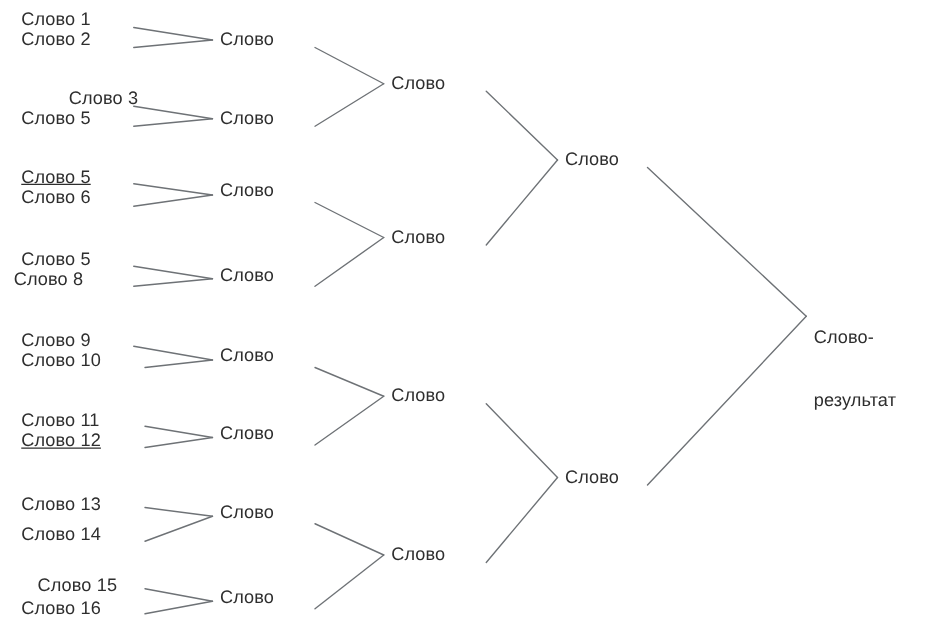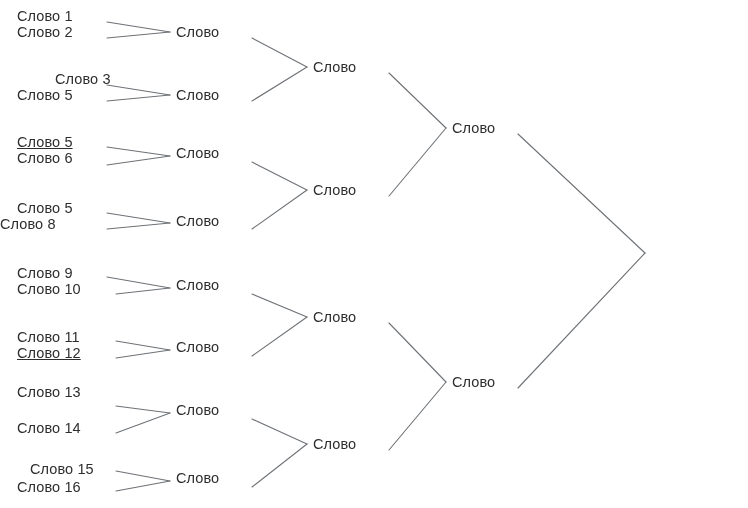--- a/index.html
+++ b/index.html
@@ -114,26 +114,26 @@
     </g>
   </svg>
 
   <div class="node-label leaf-label" style="left:17px; top:8px;">Слово 1</div>
   <div class="node-label leaf-label" style="left:17px; top:24px;">Слово 2</div>
   <div class="node-label leaf-label" style="left:17px; top:71px;margin-left:38px;">Слово 3</div>
   <div class="node-label leaf-label" style="left:17px; top:87px;">Слово 5</div>
   <div class="node-label leaf-label" style="left:17px; top:134px;text-decoration:underline;">Слово 5</div>
   <div class="node-label leaf-label" style="left:17px; top:150px;">Слово 6</div>
   <div class="node-label leaf-label" style="left:17px; top:200px;">Слово 5</div>
-  <div class="node-label leaf-label" style="left:0; top:216px;">Слово 8</div>
+  <div class="node-label leaf-label" style="left:11px; top:216px;">Слово 8</div>
   <div class="node-label leaf-label" style="left:17px; top:265px;">Слово 9</div>
   <div class="node-label leaf-label" style="left:17px; top:281px;">Слово 10</div>
   <div class="node-label leaf-label" style="left:17px; top:329px;text-align:center;">Слово 11</div>
   <div class="node-label leaf-label" style="left:17px; top:345px;text-decoration:underline;">Слово 12</div>
-  <div class="node-label leaf-label" style="left:17px; top:384px;">Слово 13</div>
+  <div class="node-label leaf-label" style="left:17px; top:396px;">Слово 13</div>
   <div class="node-label leaf-label" style="left:17px; top:420px;">Слово 14</div>
   <div class="node-label leaf-label" style="left:30px; top:461px;">Слово 15</div>
   <div class="node-label leaf-label" style="left:17px; top:479px;">Слово 16</div>
 
   <div class="node-label" style="left:176px; top:24px;">Слово</div>
   <div class="node-label" style="left:176px; top:87px;">Слово</div>
   <div class="node-label" style="left:176px; top:145px;">Слово</div>
   <div class="node-label" style="left:176px; top:213px;">Слово</div>
   <div class="node-label" style="left:176px; top:277px;">Слово</div>
   <div class="node-label" style="left:176px; top:339px;">Слово</div>
@@ -141,14 +141,18 @@
   <div class="node-label" style="left:176px; top:470px;">Слово</div>
 
   <div class="node-label" style="left:313px; top:59px;">Слово</div>
   <div class="node-label" style="left:313px; top:182px;">Слово</div>
   <div class="node-label" style="left:313px; top:309px;">Слово</div>
   <div class="node-label" style="left:313px; top:436px;">Слово</div>
 
   <div class="node-label" style="left:452px; top:120px;">Слово</div>
   <div class="node-label" style="left:452px; top:374px;">Слово</div>
 
+  <div class="node-label root-label" style="left:651px; top:228px;">
+    <div>Слово-</div>
+    <div>результат</div>
+  </div>
 
 </div>
 
 </body></html>

